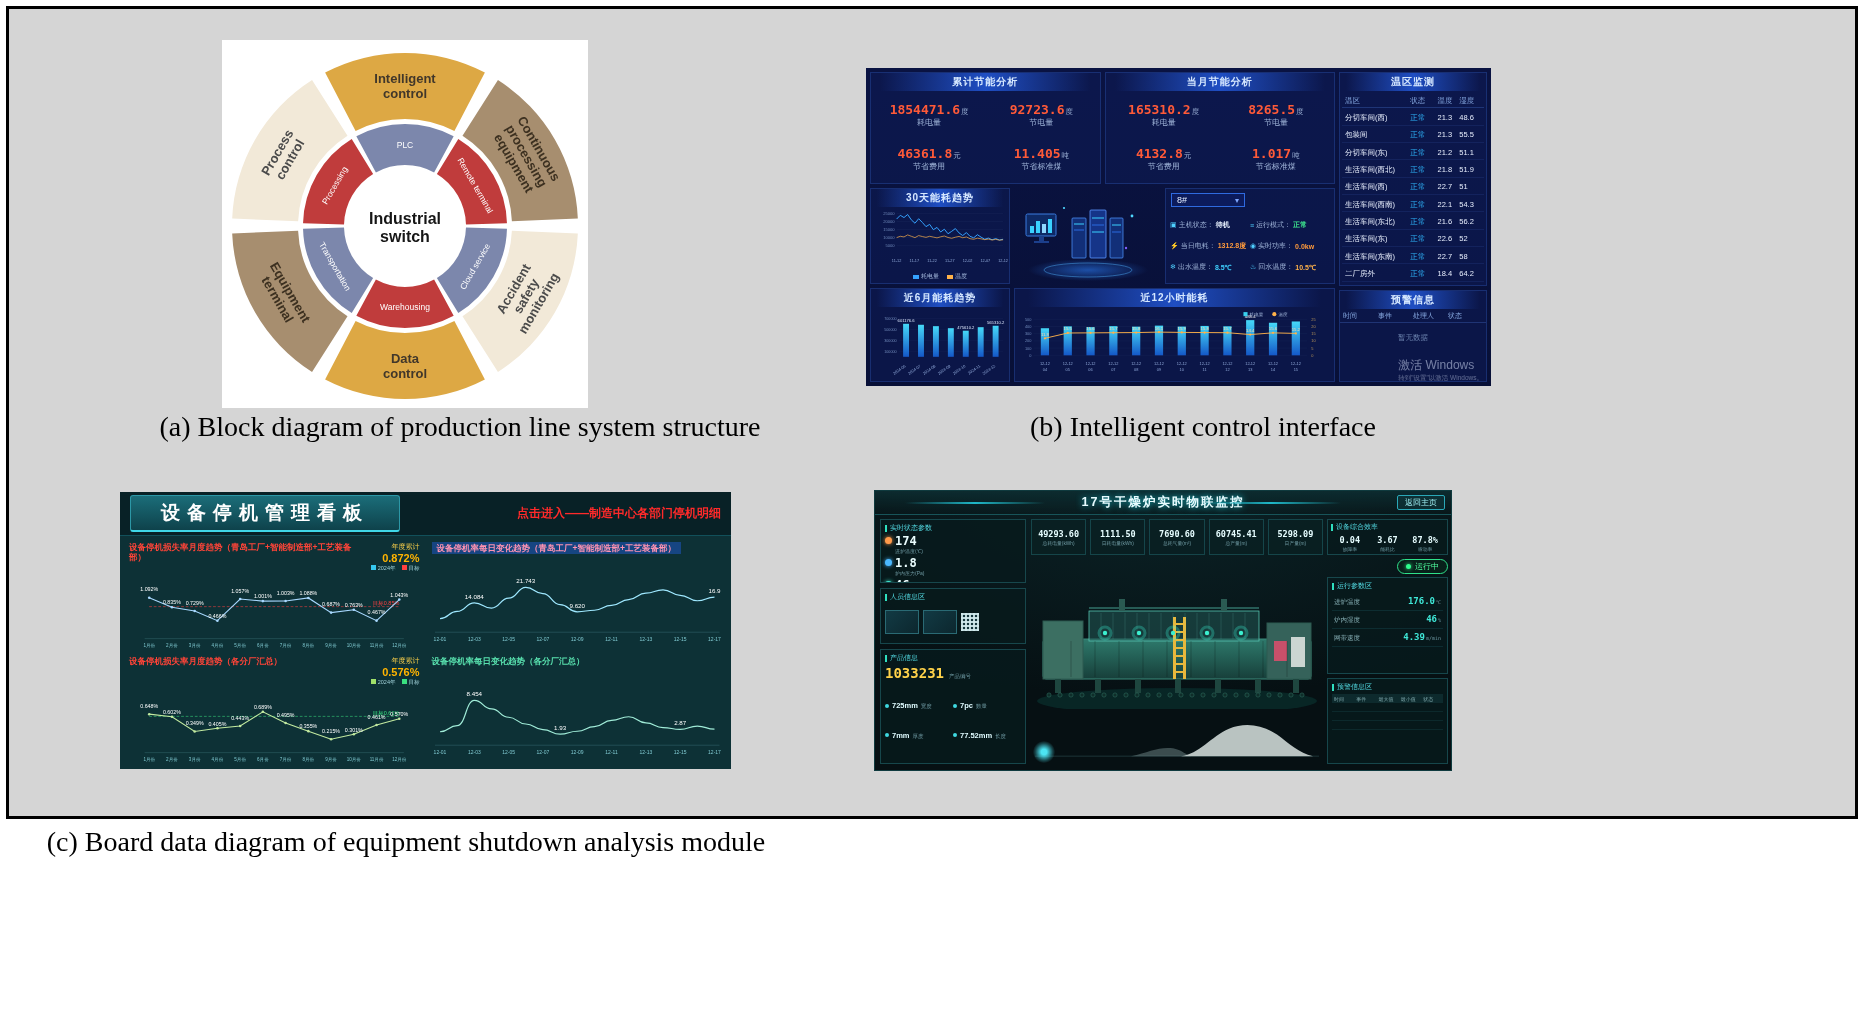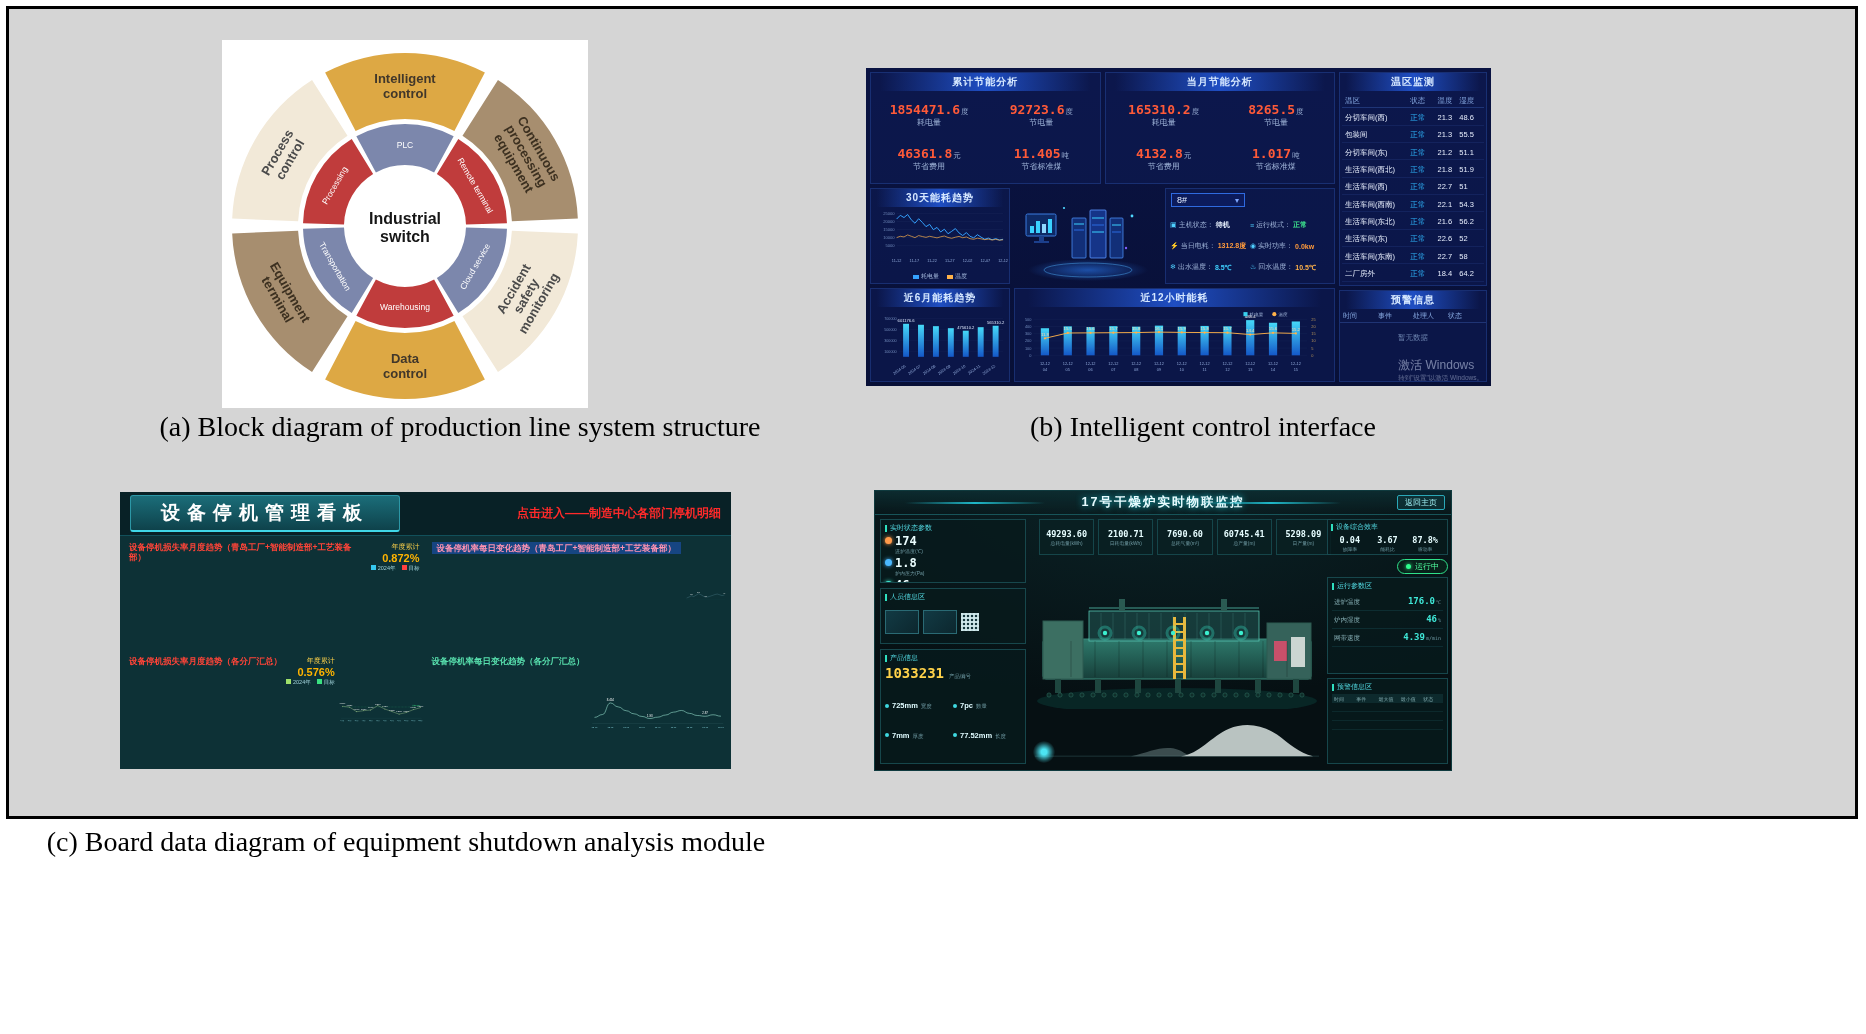--- a/index.html
+++ b/index.html
@@ -51,21 +51,21 @@
 .b-watermark{position:absolute;right:8px;bottom:3px;text-align:left;color:rgba(222,232,255,.5);font-size:12px;z-index:5}
 .b-watermark .wm2{font-size:6.5px;color:rgba(222,232,255,.4)}
 .b-chart{width:100%;flex:1}
 
 
 .panel-c{left:120px;top:492px;width:611px;height:277px;background:#0d3136;display:flex;flex-direction:column;position:absolute}
 .c-header{height:44px;background:#082126;display:flex;align-items:center;justify-content:space-between;padding:0 10px;border-bottom:1px solid #11505a;flex:none}
 .c-tab{background:linear-gradient(180deg,#1b6d79,#0e424b);border:1px solid #2c97a6;border-bottom:2px solid #3fd8e8;border-radius:3px;color:#fff;font-size:19px;font-weight:bold;letter-spacing:7px;padding:4px 30px;cursor:pointer}
 .c-link{color:#ff2a2a;font-size:12px;font-weight:bold;cursor:pointer}
 .c-charts{flex:1;display:grid;grid-template-columns:1fr 1fr;grid-template-rows:1fr 1fr;gap:4px;padding:5px;min-height:0}
-.c-cell{display:flex;overflow:hidden;min-height:0}
+.c-cell{display:flex;flex-direction:column;overflow:hidden;min-height:0}
 .c-cell-hdr{display:flex;justify-content:space-between;align-items:flex-start;padding:1px 4px 0;gap:4px}
 .c-title{font-size:8.5px;font-weight:bold;line-height:1.2}
 .c-title.red{color:#ff4438}
 .c-title.pink{color:#ff93b2;background:rgba(34,96,225,.45);padding:1px 5px}
 .c-title.green{color:#58e0ae}
 .c-annual{text-align:right;flex:none}
 .c-annual .lab{font-size:7px;color:#ffd24a}
 .c-annual .val{font-size:11px;font-weight:bold;color:#ffb400}
 .c-leg{display:flex;gap:6px;align-items:center;font-size:5.5px;color:#9fd0d8;justify-content:flex-end;margin-top:1px}
 .c-leg .sw{width:5px;height:5px;display:inline-block;margin-right:2px}
@@ -91,21 +91,21 @@
 .d-thumb{width:34px;height:24px;background:linear-gradient(135deg,#123a44,#0c272e);border:1px solid #2a6a74}
 .d-qr{width:18px;height:18px;background-image:repeating-linear-gradient(0deg,rgba(210,235,238,.9) 0 2px,transparent 2px 4px),repeating-linear-gradient(90deg,rgba(210,235,238,.9) 0 2px,#15363c 2px 4px)}
 .d-coderow{display:flex;align-items:baseline;gap:5px}
 .d-code{font-size:14px;font-weight:bold;color:#ffd24a;font-family:"DejaVu Sans Mono",monospace}
 .d-codelab{font-size:5.5px;color:#6f9aa3}
 .d-specs{flex:1;display:grid;grid-template-columns:1fr 1fr;align-content:space-evenly}
 .d-spec{display:flex;align-items:baseline;gap:3px}
 .d-spec-dot{width:4px;height:4px;border-radius:50%;background:#3fd8e0;flex:none;align-self:center}
 .d-spec-v{font-size:7.5px;font-weight:bold;color:#dffbff}
 .d-spec-l{font-size:5.5px;color:#6f9aa3}
-.d-kpis{position:absolute;left:164px;top:28px;width:292px;height:36px;display:flex;gap:4px}
+.d-kpis{position:absolute;left:156px;top:28px;width:292px;height:36px;display:flex;gap:4px}
 .d-kpi{flex:1;border:1px solid rgba(47,140,150,.35);background:rgba(9,32,34,.85);display:flex;flex-direction:column;align-items:center;justify-content:center}
 .d-kv{font-size:8.5px;font-weight:bold;color:#e6fdff;font-family:"DejaVu Sans Mono",monospace}
 .d-kl{font-size:4.8px;color:#6f9aa3;margin-top:1px}
 .d-eff{position:absolute;left:452px;top:28px;width:121px;height:36px;padding:2px 3px}
 .d-effgrid{flex:1;display:grid;grid-template-columns:1fr 1fr 1fr;align-items:center;justify-items:center}
 .d-effi{text-align:center}
 .d-machine{position:absolute;left:156px;top:68px;width:292px;height:150px}
 .d-right{position:absolute;left:452px;top:68px;width:121px;height:115px;display:flex;flex-direction:column;gap:3px}
 .d-badge{display:flex;align-items:center;gap:4px;border:1px solid #2fe08a;color:#4fff9f;font-size:8px;padding:1px 8px;border-radius:8px;align-self:flex-end;background:rgba(10,40,28,.6)}
 .d-bdot{width:5px;height:5px;border-radius:50%;background:#2fff8f;box-shadow:0 0 4px #2fff8f}
@@ -785,21 +785,21 @@
             </div>
           </div>
       </div>
     </div>
     <div class="d-kpis" id="d-kpis">
         <div class="d-kpi">
           <div class="d-kv">49293.60</div>
           <div class="d-kl">总耗电量(kWh)</div>
         </div>
         <div class="d-kpi">
-          <div class="d-kv">2100.71</div>
+          <div class="d-kv">1111.50</div>
           <div class="d-kl">日耗电量(kWh)</div>
         </div>
         <div class="d-kpi">
           <div class="d-kv">7690.60</div>
           <div class="d-kl">总耗气量(m³)</div>
         </div>
         <div class="d-kpi">
           <div class="d-kv">60745.41</div>
           <div class="d-kl">总产量(m)</div>
         </div>

